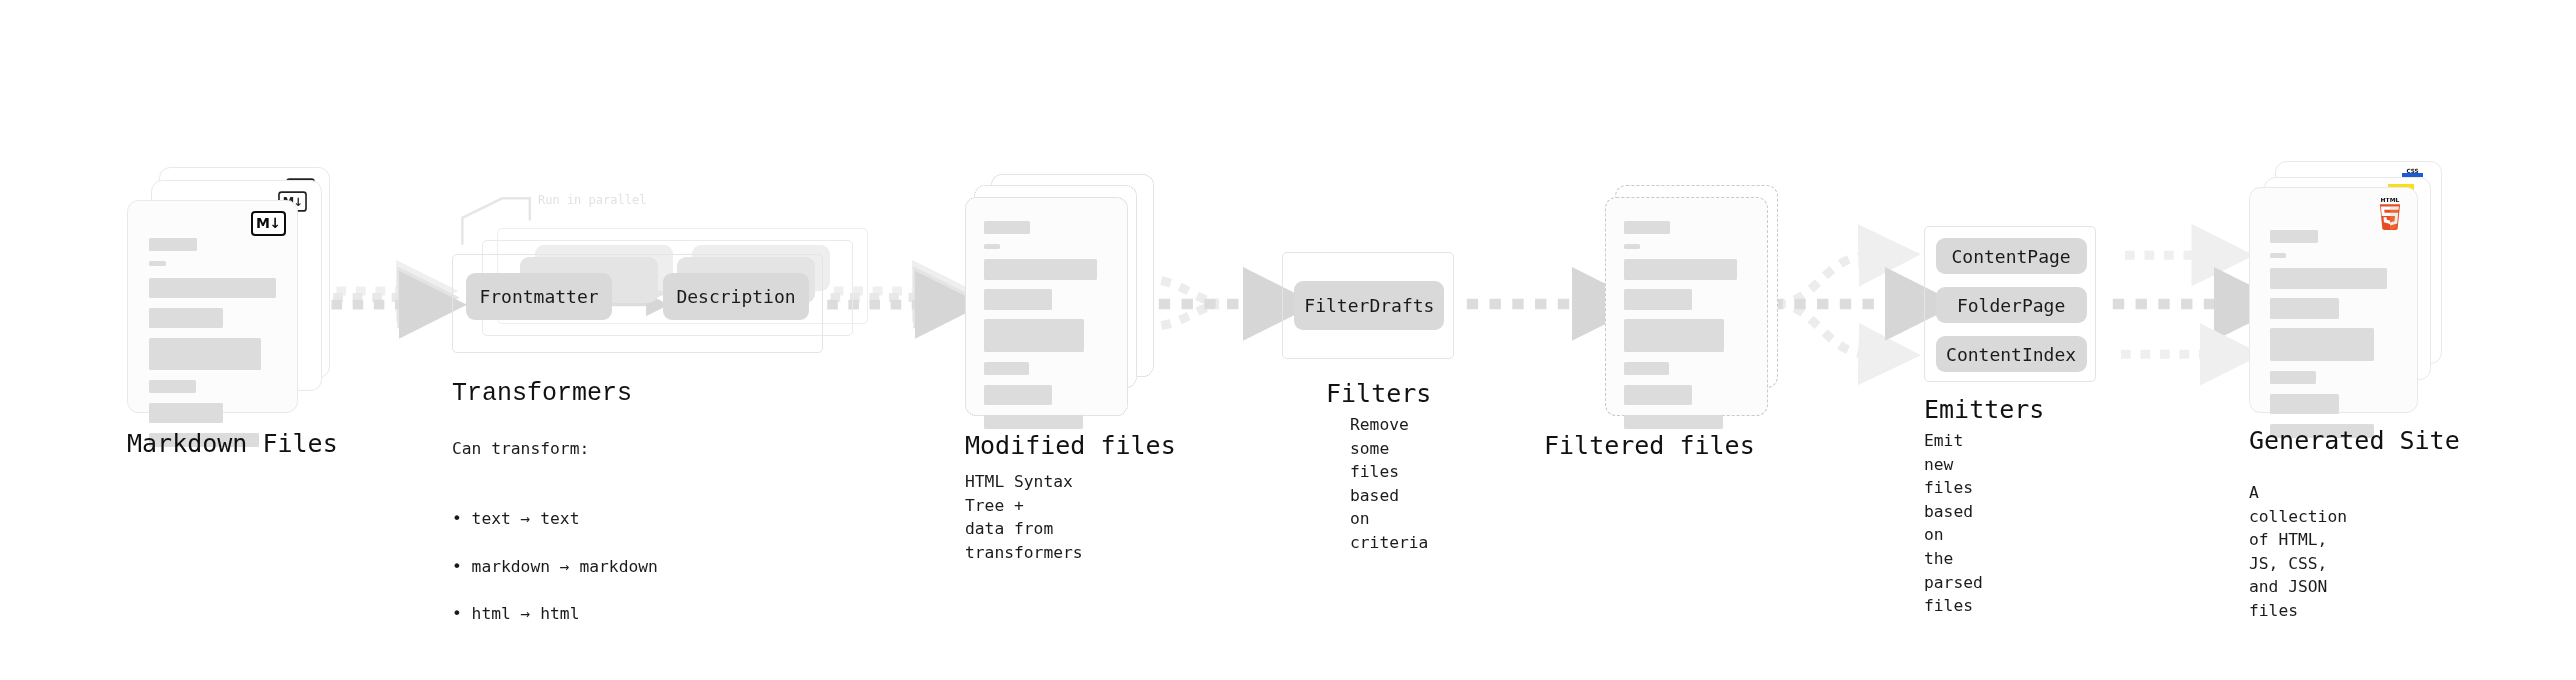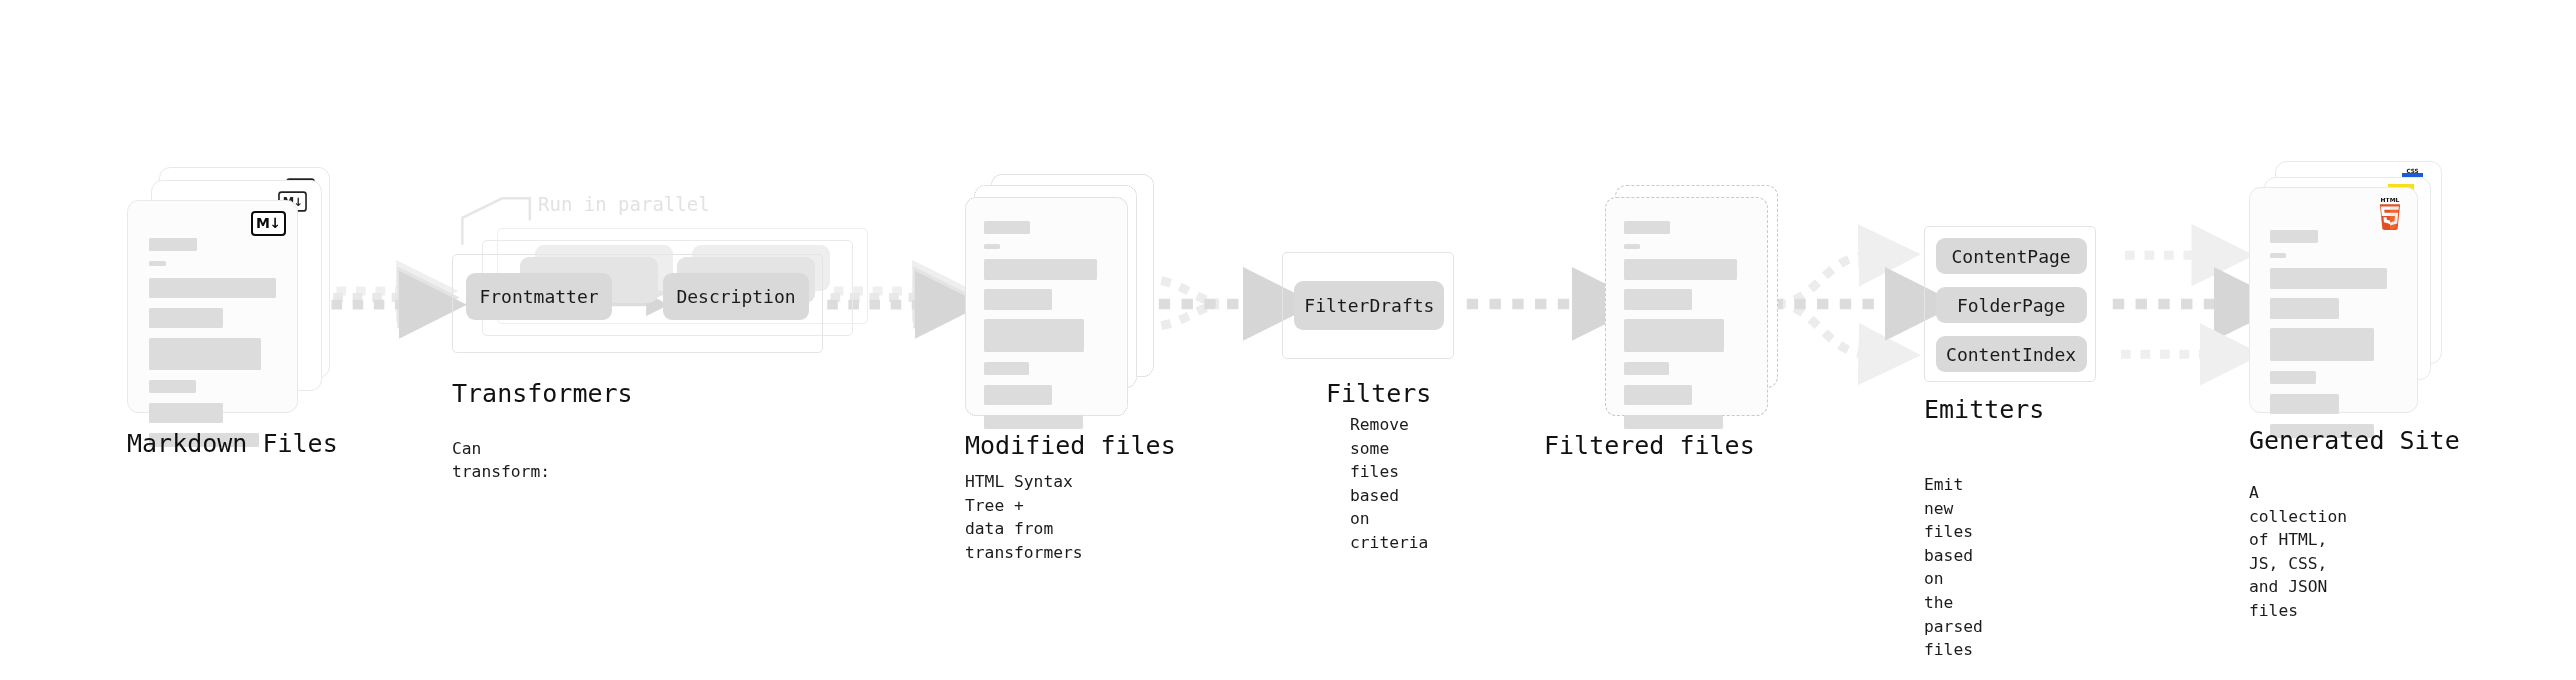--- a/index.html
+++ b/index.html
@@ -114,21 +114,21 @@
     font-size: 16.3px;
     line-height: 23.6px;
     color: #1b1b1b;
     white-space: pre-line;
   }
   .caption .bullets { margin: 0; padding: 0; list-style: none; }
   .caption .bullets li { white-space: pre; }
   .runlabel {
     position: absolute;
     font-family: "DejaVu Sans Mono", monospace;
-    font-size: 19px;
+    font-size: 12px;
     color: #e2e2e2;
     white-space: nowrap;
   }
 
   svg.overlay {
     position: absolute; left: 0; top: 0;
     width: 2576px; height: 681px;
     pointer-events: none;
   }
 </style>
@@ -230,24 +230,29 @@
       <div class="chip l2" style="left:37px; top:16.3px; width:138px; height:46px;">Frontmatter</div>
       <div class="chip l2" style="right:37px; top:16.3px; width:138px; height:46px;">Description</div>
     </div>
     <div class="pbox" style="left:452px; top:254px; width:371px; height:99px; border-color:#e4e4e4;">
       <div class="chip" style="left:13px; top:18px; width:146px; height:47px;">Frontmatter</div>
       <div class="chip" style="right:13px; top:18px; width:146px; height:47px;">Description</div>
     </div>
 
     <div class="runlabel" style="left:538px; top:193px;">Run in parallel</div>
 
-    <div class="title" style="left:452px; top:379px;">Transformers</div>
+    <div class="title" style="left:452px; top:379px;font-family:Liberation Mono, monospace;">Transformers</div>
 
     <div class="caption" style="left:452px; top:413px;">
       <div>Can transform:</div>
+      <ul class="bullets">
+        <li>• text → text</li>
+        <li>• markdown → markdown</li>
+        <li>• html → html</li>
+      </ul>
     </div>
   </div>
 
   <div class="node">
     <div class="card dotted ghost" style="left:991px; top:174px; width:163px; height:203px; border-width:1.6px;"></div>
     <div class="card dotted ghost" style="left:974px; top:185px; width:163px; height:203px; border-width:1.6px;"></div>
     <div class="card dotted" style="left:965px; top:197px; width:163px; height:219px;">
       <div class="bars" style="left:18px; right:18px; top:23px;">
         <div class="bar" style="width:37%; height:13px;"></div>
         <div class="bar" style="width:13%; height:5.7px;"></div>
@@ -290,21 +295,21 @@
     <div class="title" style="left:1544px; top:431px;">Filtered files</div>
   </div>
 
   <div class="node">
     <div class="pbox" style="left:1924px; top:226px; width:172px; height:156px;">
       <div class="chip" style="left:10.6px; top:11.4px; width:151px; height:36px;">ContentPage</div>
       <div class="chip" style="left:10.6px; top:60px; width:151px; height:36px;">FolderPage</div>
       <div class="chip" style="left:10.6px; top:109px; width:151px; height:36px;">ContentIndex</div>
     </div>
     <div class="title" style="left:1924px; top:395px;">Emitters</div>
-    <div class="caption" style="left:1924px; top:429px;margin-top:44px;">Emit new files based on
+    <div class="caption" style="left:1924px; top:429px;">Emit new files based on
 the parsed files</div>
   </div>
 
   <div class="node">
     <div class="card ghost" style="left:2275px; top:161px; width:167px; height:203px;">
       <div class="css-badge" style="right:18px; top:6.5px;">
         <div class="t">CSS</div>
         <div class="u"></div>
       </div>
     </div>

